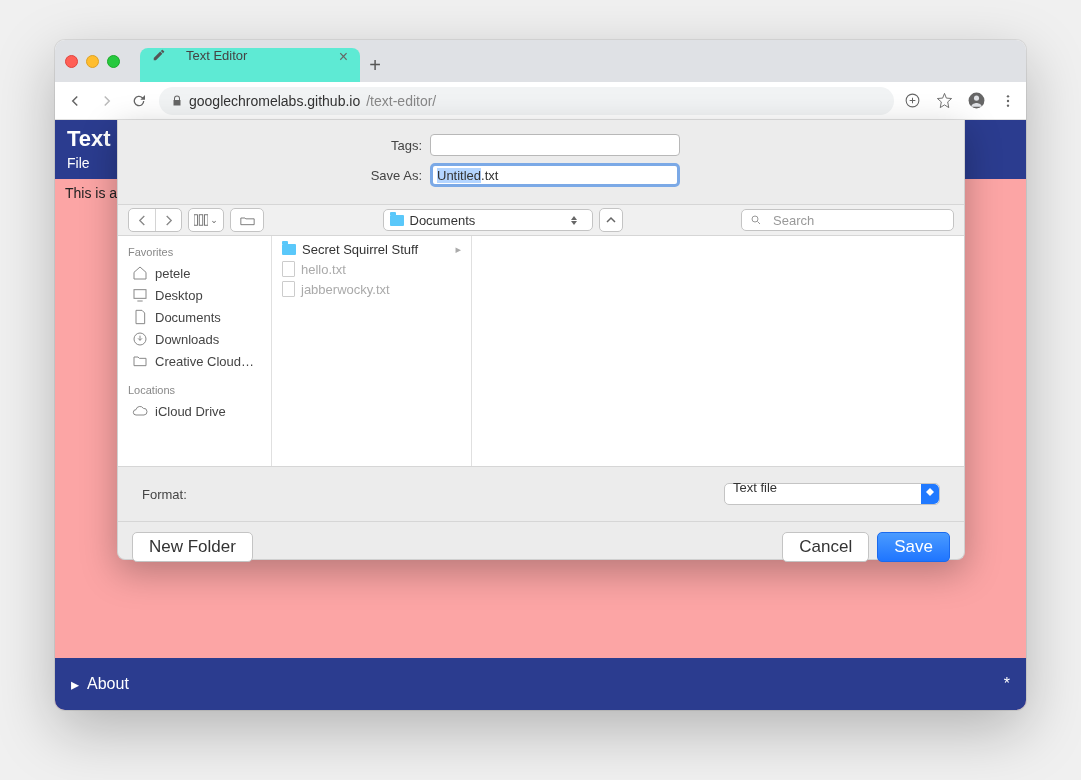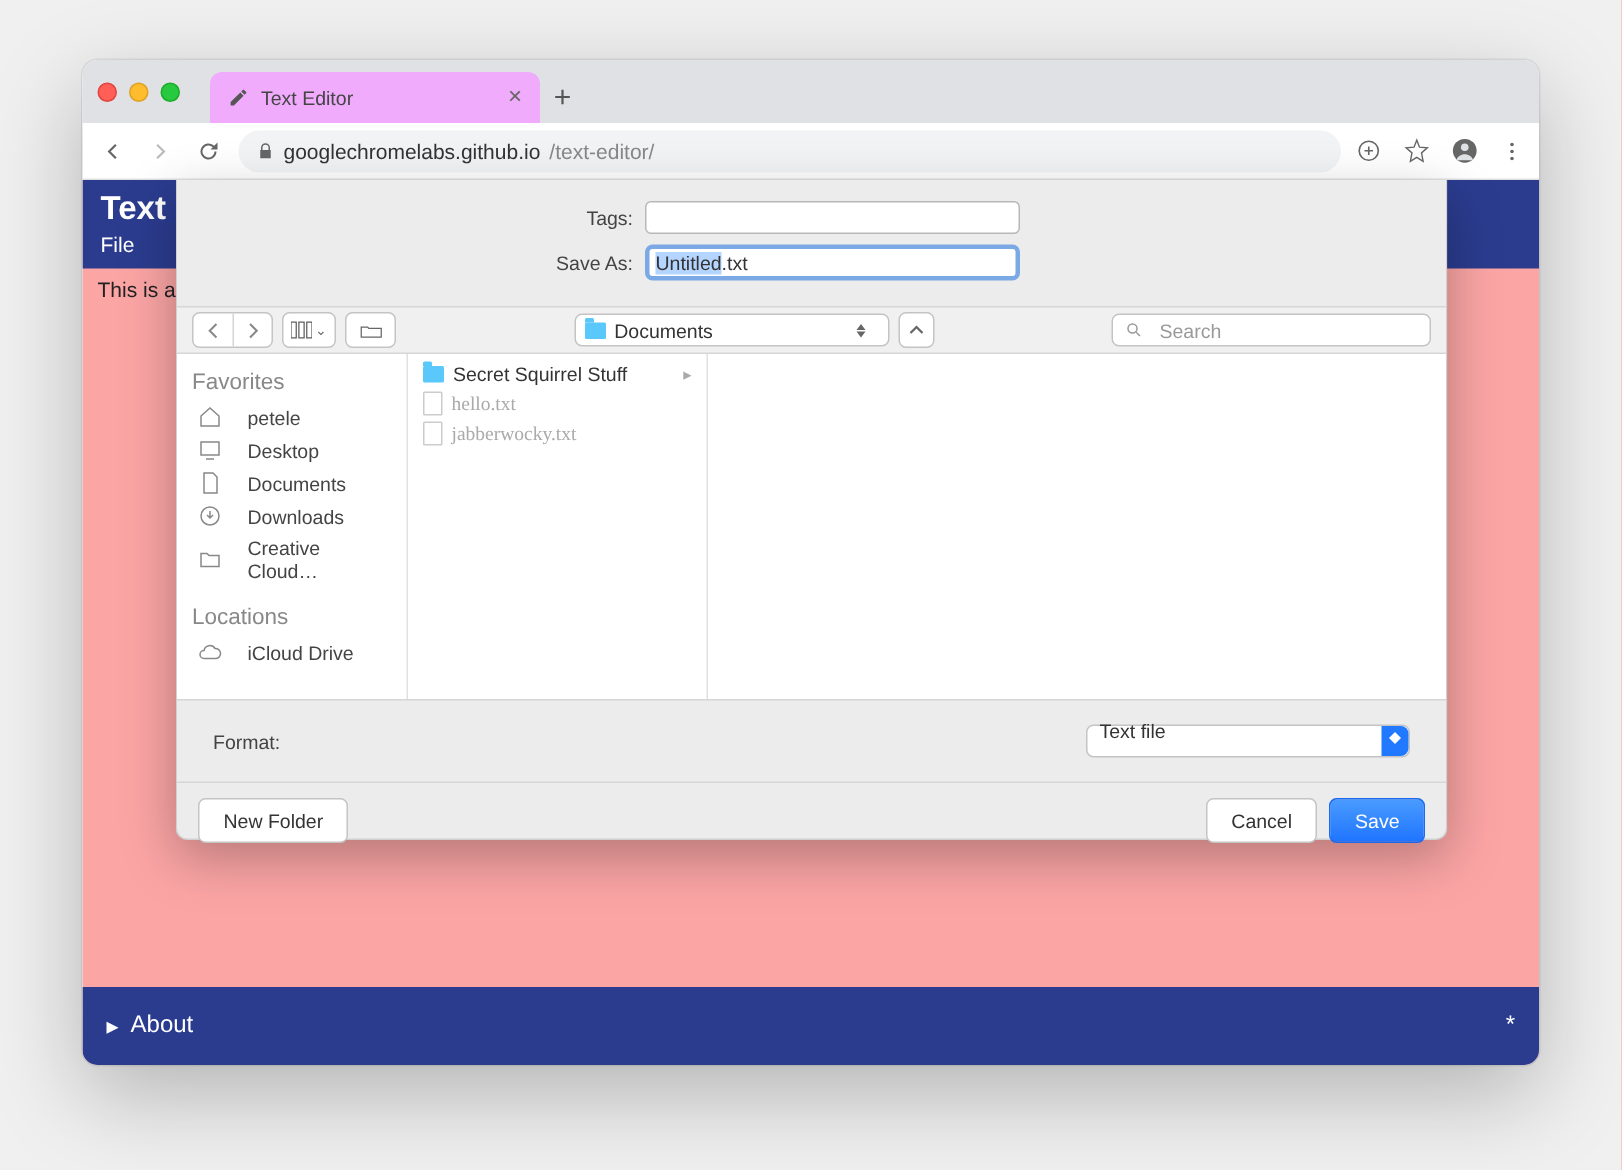--- a/index.html
+++ b/index.html
@@ -29,26 +29,25 @@
     align-items: center;
     padding-left: 10px;
   }
   .traffic { display: flex; gap: 8px; margin-right: 20px; }
   .tl { width: 13px; height: 13px; border-radius: 50%; }
   .tl.red { background: #ff5f56; border:1px solid #e0443e;}
   .tl.yellow { background: #ffbd2e; border:1px solid #dea123;}
   .tl.green { background: #27c93f; border:1px solid #1aab29;}
   .tab {
     height: 34px;
-    background: #f0abfc;
+    background: #5eead4;
     border-radius: 8px 8px 0 0;
     display: flex;
-    align-items: center;
     padding: 0 12px;
-    gap: 8px;
+    gap: 20px;
     font-size: 13px;
     color: #444;
     width: 220px;
     align-self: flex-end;
     position: relative;
   }
   .tab .close { margin-left: auto; color: #666; font-size: 16px;}
   .newtab { width: 30px; text-align:center; color:#555; font-size:20px; align-self:flex-end; height:34px; display:flex; align-items:center; justify-content:center;}
   .addrbar {
     height: 38px;
@@ -131,36 +130,36 @@
   .segbtn .sep{border-left:1px solid #d4d4d4;}
   .pill{
     display:flex;align-items:center;gap:6px;background:#fff;border:1px solid #c4c4c4;border-radius:5px;height:22px;padding:0 8px 0 6px;
   }
   .folder-icon{width:14px;height:11px;background:#5ac8fa;border-radius:1px;position:relative;}
   .folder-icon::before{content:"";position:absolute;top:-3px;left:0;width:6px;height:3px;background:#5ac8fa;border-radius:1px 1px 0 0;}
   .spacer{flex:1;}
   .searchbox{width:213px;height:22px;background:#fff;border:1px solid #c4c4c4;border-radius:5px;display:flex;align-items:center;gap:11px;padding:0 8px;color:#999;}
   .dlg-body{display:flex;height:230px;background:#fff;}
   .sidebar{width:154px;border-right:1px solid #e0e0e0;padding:6px 0;}
-  .sb-header{font-size:15px;color:#888;padding:4px 10px;}
-  .sb-item{display:flex;align-items:center;gap:17px;padding:3px 10px 3px 14px;color:#444;}
+  .sb-header{font-size:11px;color:#888;padding:4px 10px;}
+  .sb-item{display:flex;align-items:center;gap:7px;padding:3px 10px 3px 14px;color:#444;}
   .sb-item svg,.sb-item .ic{width:16px;height:16px;color:#777;flex-shrink:0;}
   .col{width:200px;border-right:1px solid #e0e0e0;padding:4px 0;}
   .file-row{display:flex;align-items:center;gap:6px;padding:2px 10px;color:#333;position:relative;}
-  .file-row.dim{color:#aaa;font-family:Liberation Serif, serif;}
+  .file-row.dim{color:#aaa;}
   .file-row .chev{margin-left:auto;color:#aaa;font-size:11px;}
   .file-icon{width:13px;height:16px;border:1px solid #ccc;border-radius:1px;background:#fff;position:relative;}
   .dlg-format{padding:16px 24px;border-top:1px solid #d6d6d6;display:flex;align-items:center;justify-content:space-between;gap:0;}
   .dlg-format label{color:#444;}
   .select{width:216px;height:22px;background:#fff;border:1px solid #c4c4c4;border-radius:5px;display:flex;align-items:center;padding:0 0 13px 8px;position:relative;}
   .select .arrow{position:absolute;right:0;top:0;bottom:0;width:18px;background:#2079ff;border-radius:0 5px 5px 0;display:flex;align-items:center;justify-content:center;}
   .select .arrow::after{content:"";border-left:4px solid transparent;border-right:4px solid transparent;border-top:4px solid #fff;}
   .select .arrow::before{content:"";position:absolute;top:4px;border-left:4px solid transparent;border-right:4px solid transparent;border-bottom:4px solid #fff;}
   .dlg-bottom{padding:10px 14px;border-top:1px solid #d6d6d6;display:flex;align-items:center;}
-  .btn{height:22px;padding:14px 16px;border:1px solid #c4c4c4;border-radius:5px;background:#fff;font-size:13px;color:#333;display:flex;align-items:center;}
+  .btn{height:22px;padding:14px 16px;border:1px solid #c4c4c4;border-radius:5px;background:#fff;font-size:17px;color:#333;display:flex;align-items:center;}
   .btn.primary{background:linear-gradient(#4a9bff,#1f75ff);color:#fff;border-color:#1a6aee;}
   .gap{width:8px;}
   .updown{width:12px;display:flex;flex-direction:column;align-items:center;gap:1px;margin-left:auto;margin-right:4px;}
   .updown::before{content:"";border-left:3px solid transparent;border-right:3px solid transparent;border-bottom:4px solid #666;}
   .updown::after{content:"";border-left:3px solid transparent;border-right:3px solid transparent;border-top:4px solid #666;}
   .upbtn{width:24px;}
   svg{display:block;}
 </style>
 </head>
 <body>

